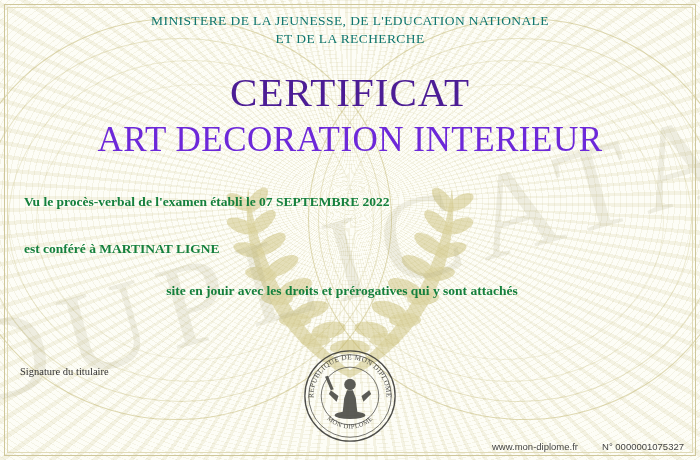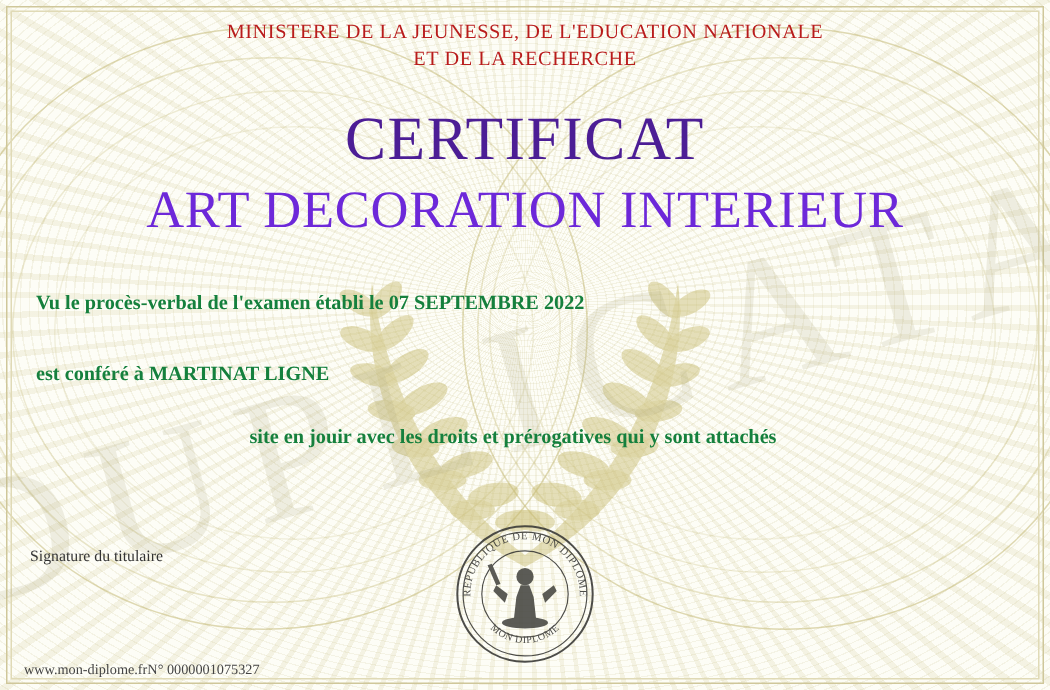--- a/index.html
+++ b/index.html
@@ -101,21 +101,21 @@
     width: 100%;
     height: 100%;
     box-sizing: border-box;
   }
   .ministry {
     text-align: center;
     padding-top: 12px;
     font-size: 13.5px;
     letter-spacing: 0.4px;
     font-variant: small-caps;
-    color: #b91c1c;
+    color: #0f766e;
     line-height: 1.35;
   }
   .ministry .line2 { display: block; }
 
   .title-block {
     text-align: center;
     margin-top: 20px;
   }
   .title-1 {
     font-size: 41px;
@@ -180,26 +180,27 @@
     pointer-events: none;
   }
 
   
   .footer {
     position: absolute;
     left: 0;
     right: 0;
     bottom: 8px;
     display: flex;
-    justify-content: flex-start;
+    justify-content: flex-end;
     padding: 0 16px;
     font-size: 9.5px;
     color: #444;
-    font-family: Liberation Serif, serif;
-    box-sizing: border-box;
+    font-family: Liberation Sans, sans-serif;
+    box-sizing: border-box;
+    gap: 24px;
   }
 </style>
 </head>
 <body>
 
 <div id="certificate">
 
   <div class="ray-field"></div>
   <div class="fine-rings"></div>
   <div class="guilloche ellipse-left"></div>

